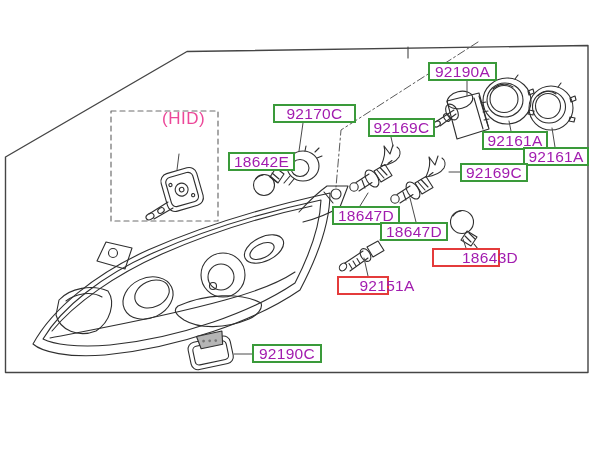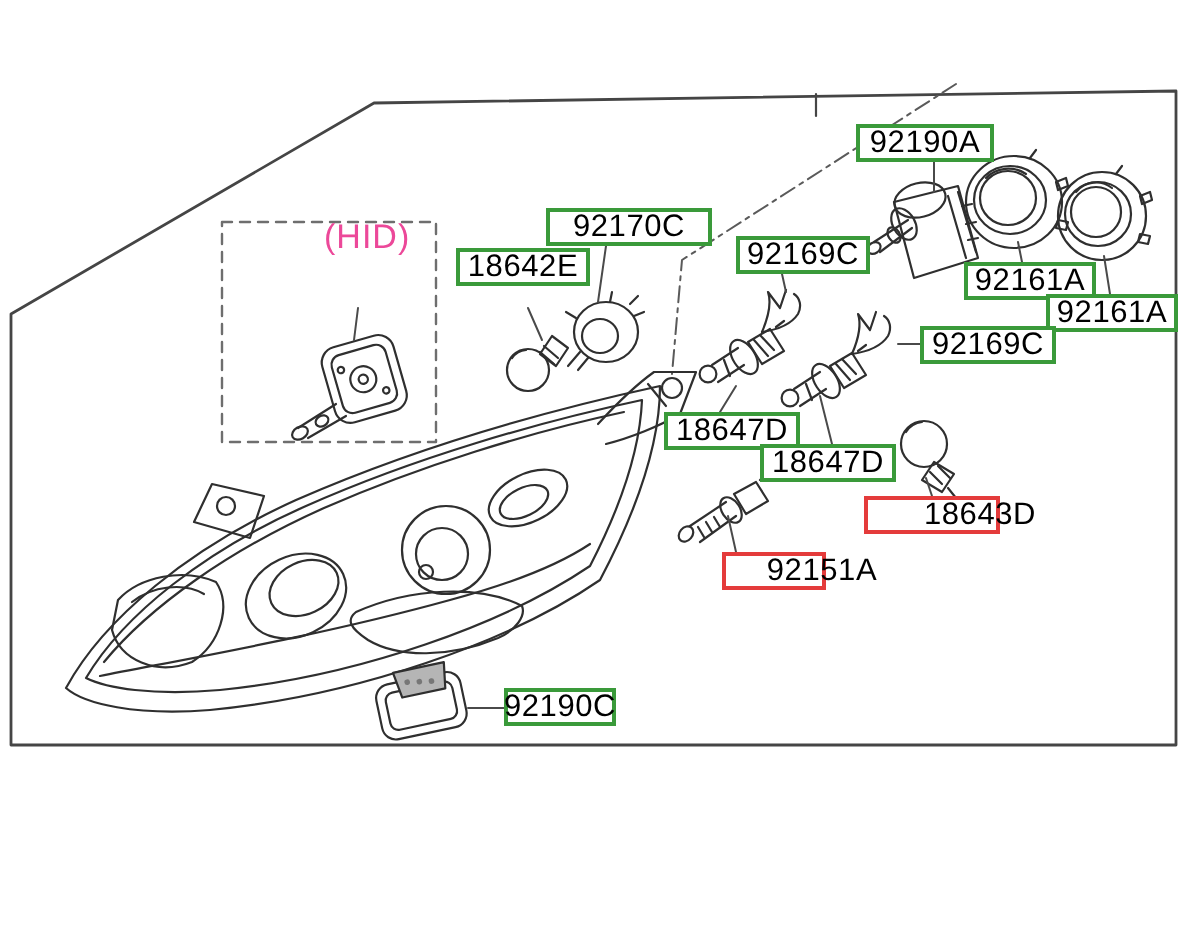--- a/index.html
+++ b/index.html
@@ -6,21 +6,21 @@
   .stage{
     position:relative;width:600px;height:475px;background:#ffffff;overflow:hidden;
     font-family:"Liberation Sans","DejaVu Sans",sans-serif;
   }
   .stage svg{position:absolute;left:0;top:0;}
   .plabel{
     position:absolute;box-sizing:border-box;height:19px;
     border:2px solid #3a9a3a;background:#ffffff;
     display:flex;align-items:center;justify-content:center;
     font-size:15.5px;letter-spacing:.3px;line-height:1;
-    color:#000000;cursor:pointer;white-space:nowrap;
+    color:#a21caf;cursor:pointer;white-space:nowrap;
   }
   .plabel.red{border-color:#e43b3b;padding-left:48px;}
   .hid-note{
     position:absolute;font-size:17px;color:#ec4899;letter-spacing:.5px;margin-left:48px;
   }
 </style>
 </head>
 <body>
 
 <div class="stage">
@@ -182,37 +182,37 @@
         <path d="M463,239 L466,248"></path>
         <path d="M364,258 L368,276"></path>
         <path d="M234,354 L252,354"></path>
       </g>
     </g>
   </svg>
 
   <div class="hid-note" style="left:114px;top:109px;">(HID)</div>
 
 
-  <div class="plabel green" style="left:228px;top:124px;width:67px;">18642E</div>
+  <div class="plabel green" style="left:228px;top:152px;width:67px;">18642E</div>
 
   <div class="plabel green" style="left:273px;top:104px;width:83px;">92170C</div>
 
   <div class="plabel green" style="left:368px;top:118px;width:67px;">92169C</div>
 
   <div class="plabel green" style="left:428px;top:62px;width:69px;">92190A</div>
 
   <div class="plabel green" style="left:482px;top:131px;width:66px;">92161A</div>
 
   <div class="plabel green" style="left:523px;top:147px;width:66px;">92161A</div>
 
   <div class="plabel green" style="left:460px;top:163px;width:68px;">92169C</div>
 
   <div class="plabel green" style="left:332px;top:206px;width:68px;">18647D</div>
 
   <div class="plabel green" style="left:380px;top:222px;width:68px;">18647D</div>
 
   <div class="plabel red" style="left:432px;top:248px;width:68px;">18643D</div>
 
-  <div class="plabel red" style="left:337px;top:276px;width:50px;margin-left:24px;">92151A</div>
-
-  <div class="plabel green" style="left:252px;top:344px;width:56px;">92190C</div>
+  <div class="plabel red" style="left:337px;top:276px;width:50px;">92151A</div>
+
+  <div class="plabel green" style="left:252px;top:344px;width:70px;">92190C</div>
 
 </div>
 
 </body></html>

